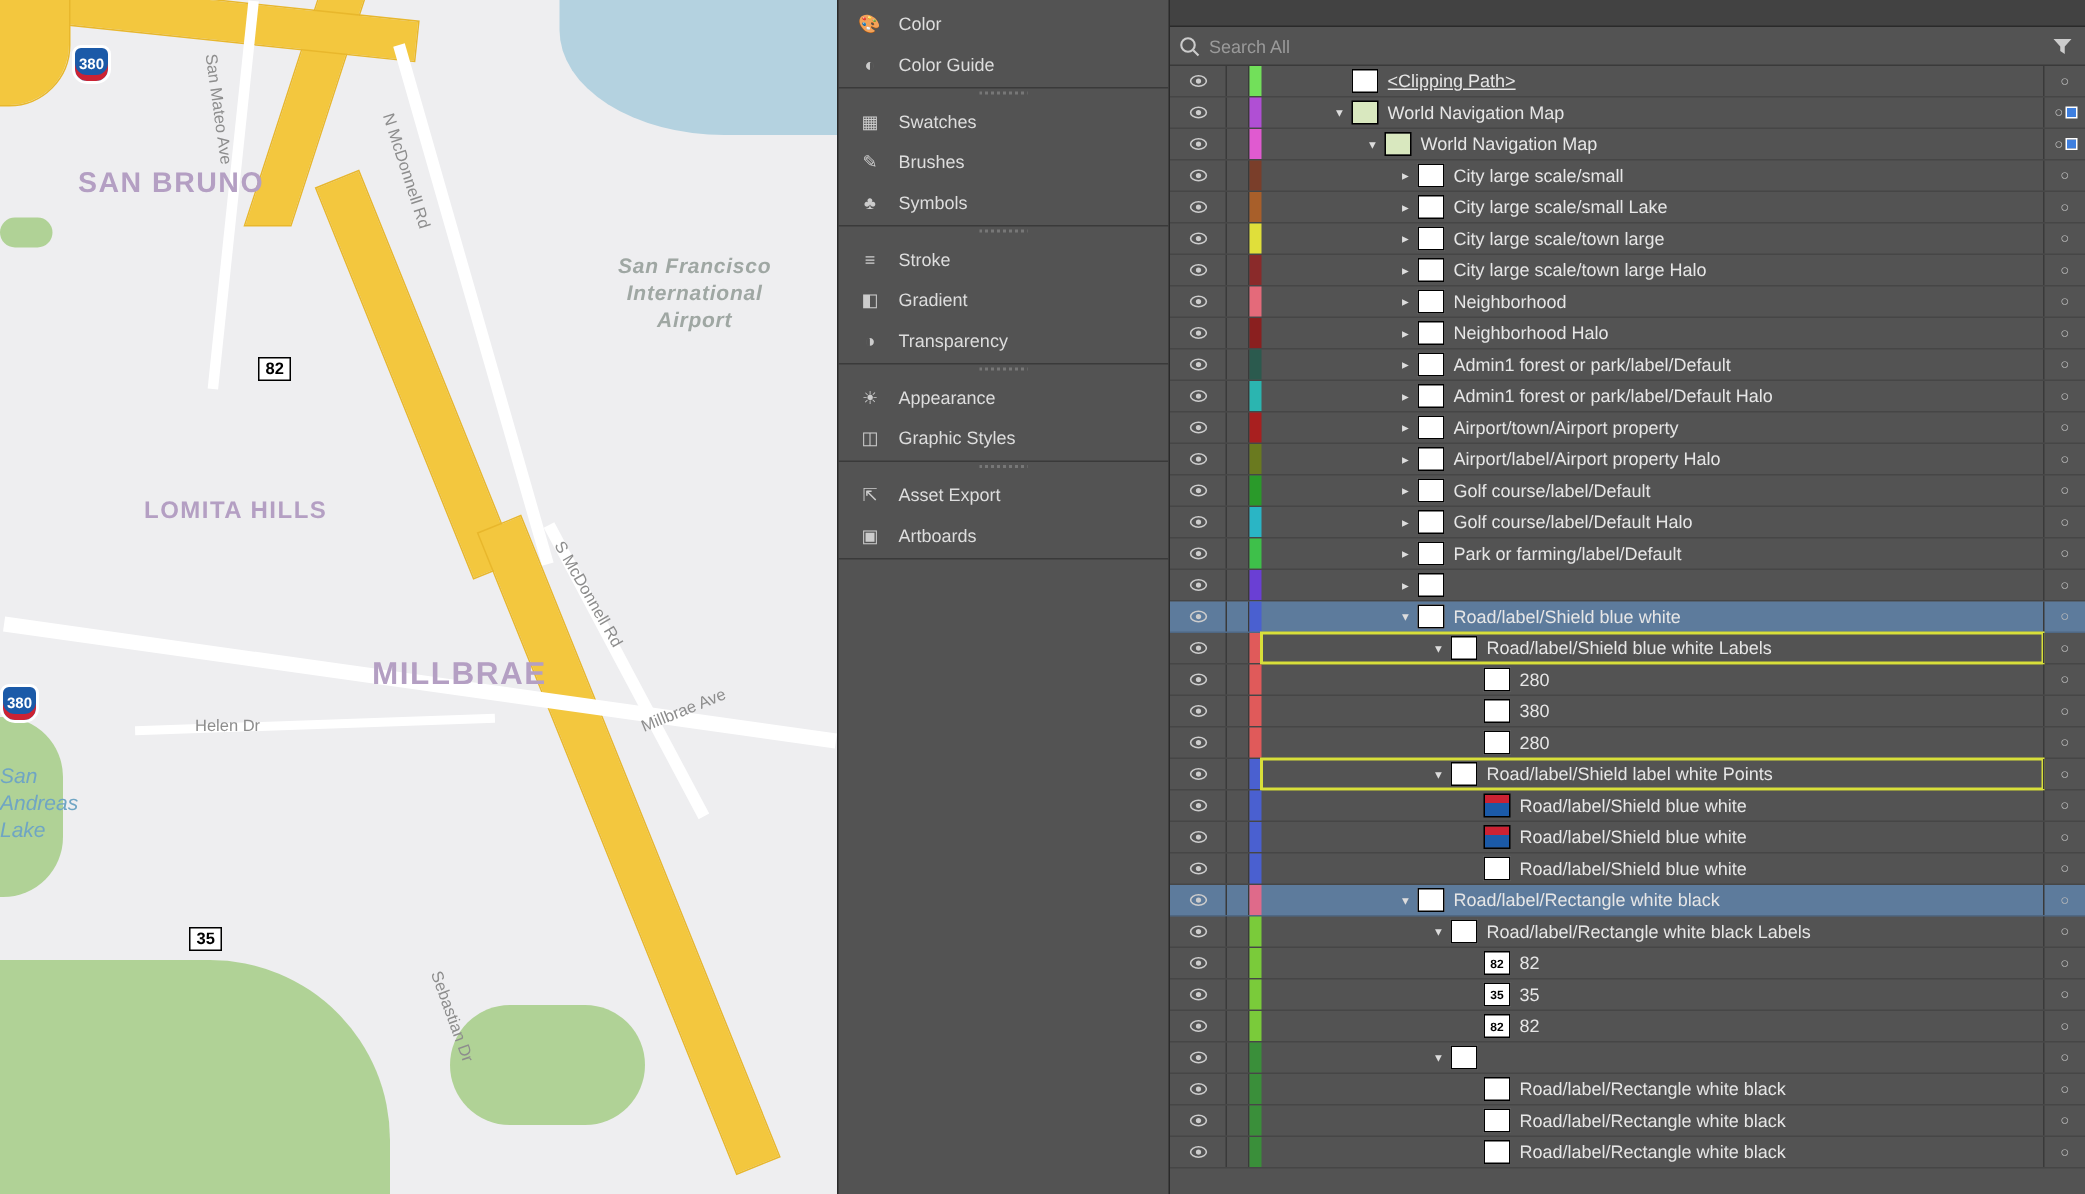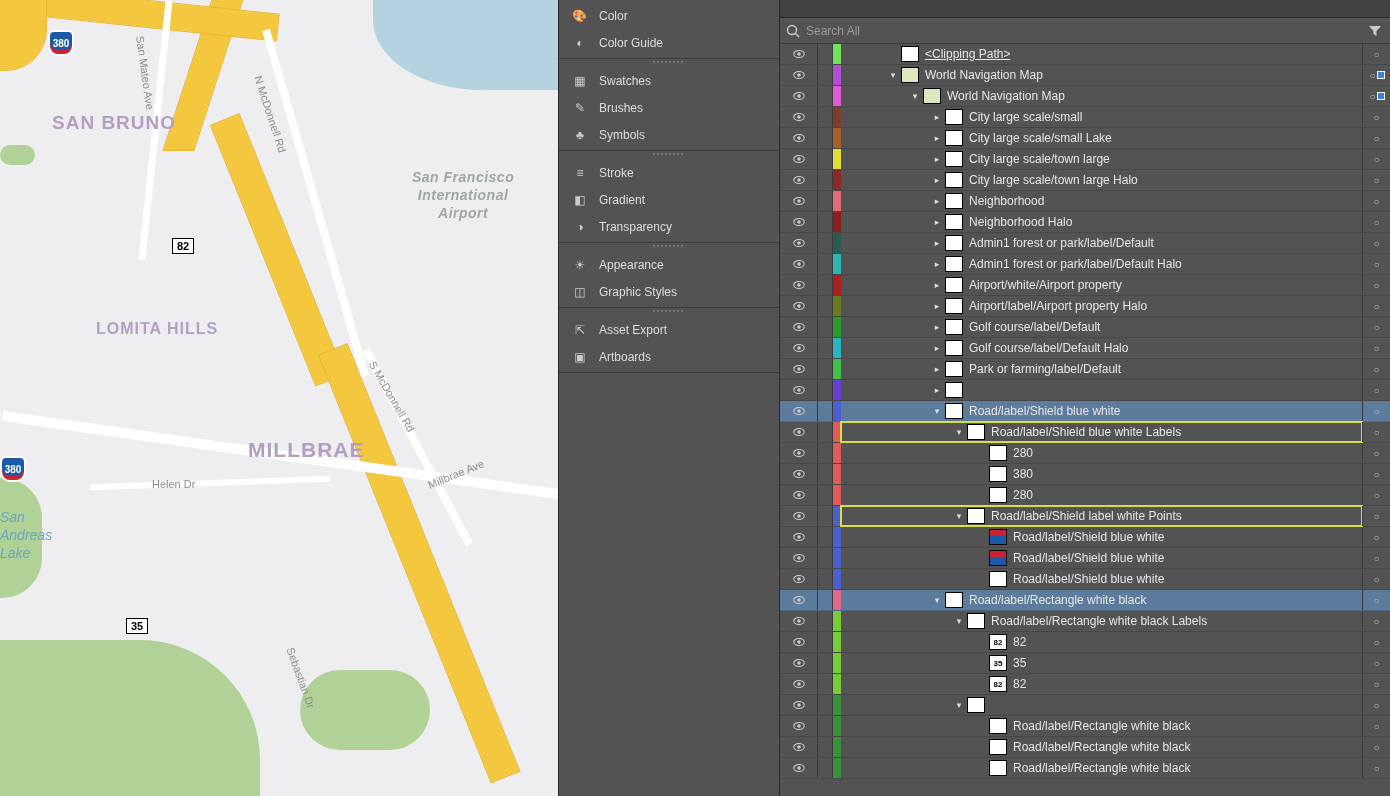--- a/index.html
+++ b/index.html
@@ -65,34 +65,34 @@
   <div class="hwy" style="left:38px;top:2px;width:240px;height:26px;transform:rotate(6deg)"></div>
   <div class="hwy" style="left:0;top:0;width:46px;height:70px;border-radius:0 0 40px 0"></div>
 
   <div class="road" style="left:262px;top:30px;width:8px;height:360px;transform:rotate(-16deg);transform-origin:top"></div>
   <div class="road" style="left:362px;top:350px;width:8px;height:220px;transform:rotate(-28deg);transform-origin:top"></div>
   <div class="road" style="left:152px;top:0;width:7px;height:260px;transform:rotate(6deg)"></div>
   <div class="road" style="left:0;top:450px;width:560px;height:10px;transform:rotate(8deg)"></div>
   <div class="road" style="left:90px;top:480px;width:240px;height:6px;transform:rotate(-2deg)"></div>
 
   <div class="maplabel" style="left:52px;top:112px;font-size:19px">SAN BRUNO</div>
-  <div class="maplabel" style="left:96px;top:320px;font-size:16px">LOMITA HILLS</div>
+  <div class="maplabel" style="left:96px;top:332px;font-size:16px">LOMITA HILLS</div>
   <div class="maplabel" style="left:248px;top:438px;font-size:21px">MILLBRAE</div>
   <div class="maplabel small" style="left:412px;top:168px;font-style:italic;text-align:center;font-size:14px;line-height:1.3">
     <div>San Francisco</div>
     <div>International</div>
     <div>Airport</div>
   </div>
   <div style="position:absolute;left:0;top:508px;color:#6fa5c4;font-style:italic;font-size:14px;line-height:1.3">
     <div>San</div>
     <div>Andreas</div>
     <div>Lake</div>
   </div>
 
-  <div class="street" style="left:152px;top:478px">Helen Dr</div>
+  <div class="street" style="left:130px;top:478px">Helen Dr</div>
   <div class="street" style="left:426px;top:468px;transform:rotate(-22deg)">Millbrae Ave</div>
   <div class="street" style="left:258px;top:70px;transform:rotate(72deg);transform-origin:left">N McDonnell Rd</div>
   <div class="street" style="left:372px;top:356px;transform:rotate(60deg);transform-origin:left">S McDonnell Rd</div>
   <div class="street" style="left:140px;top:30px;transform:rotate(82deg);transform-origin:left">San Mateo Ave</div>
   <div class="street" style="left:290px;top:642px;transform:rotate(70deg);transform-origin:left">Sebastian Dr</div>
 
   <div class="shield" style="left:48px;top:30px">380</div>
   <div class="shield" style="left:0;top:456px">380</div>
   <div class="rect-shield" style="left:172px;top:238px">82</div>
   <div class="rect-shield" style="left:126px;top:618px">35</div>
@@ -373,21 +373,21 @@
             <ellipse cx="8" cy="8" rx="6" ry="4" fill="none" stroke="#ccc" stroke-width="1.2"></ellipse>
             <circle cx="8" cy="8" r="2" fill="#ccc"></circle>
           </svg>
         </div>
         <div class="lock-cell"></div>
         <div class="color-strip" style="background: rgb(168, 31, 31);"></div>
         <div style="display: flex; align-items: center; flex: 1 1 0%; min-width: 0px;">
           <div class="indent" style="width: 88px;"></div>
           <div class="arrow-cell">▸</div>
           <div class="thumb"></div>
-          <div class="layer-name">Airport/white/Airport property</div>
+          <div class="layer-name">Airport/town/Airport property</div>
         </div>
         <div class="target-cell">○</div>
       </div>
       <div class="layer-row">
         <div class="vis-cell">
           <svg class="eye" viewBox="0 0 16 16">
             <ellipse cx="8" cy="8" rx="6" ry="4" fill="none" stroke="#ccc" stroke-width="1.2"></ellipse>
             <circle cx="8" cy="8" r="2" fill="#ccc"></circle>
           </svg>
         </div>

